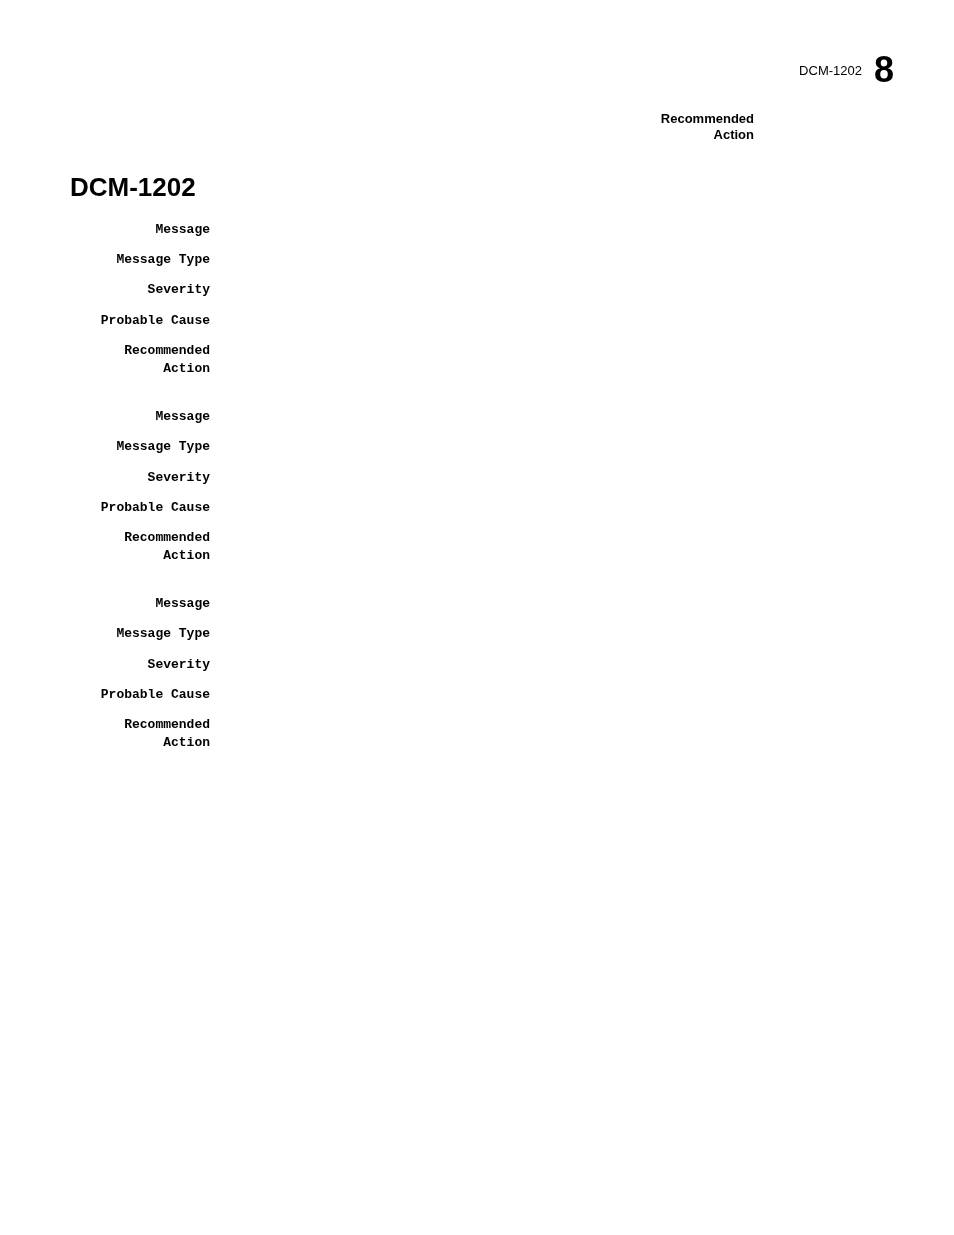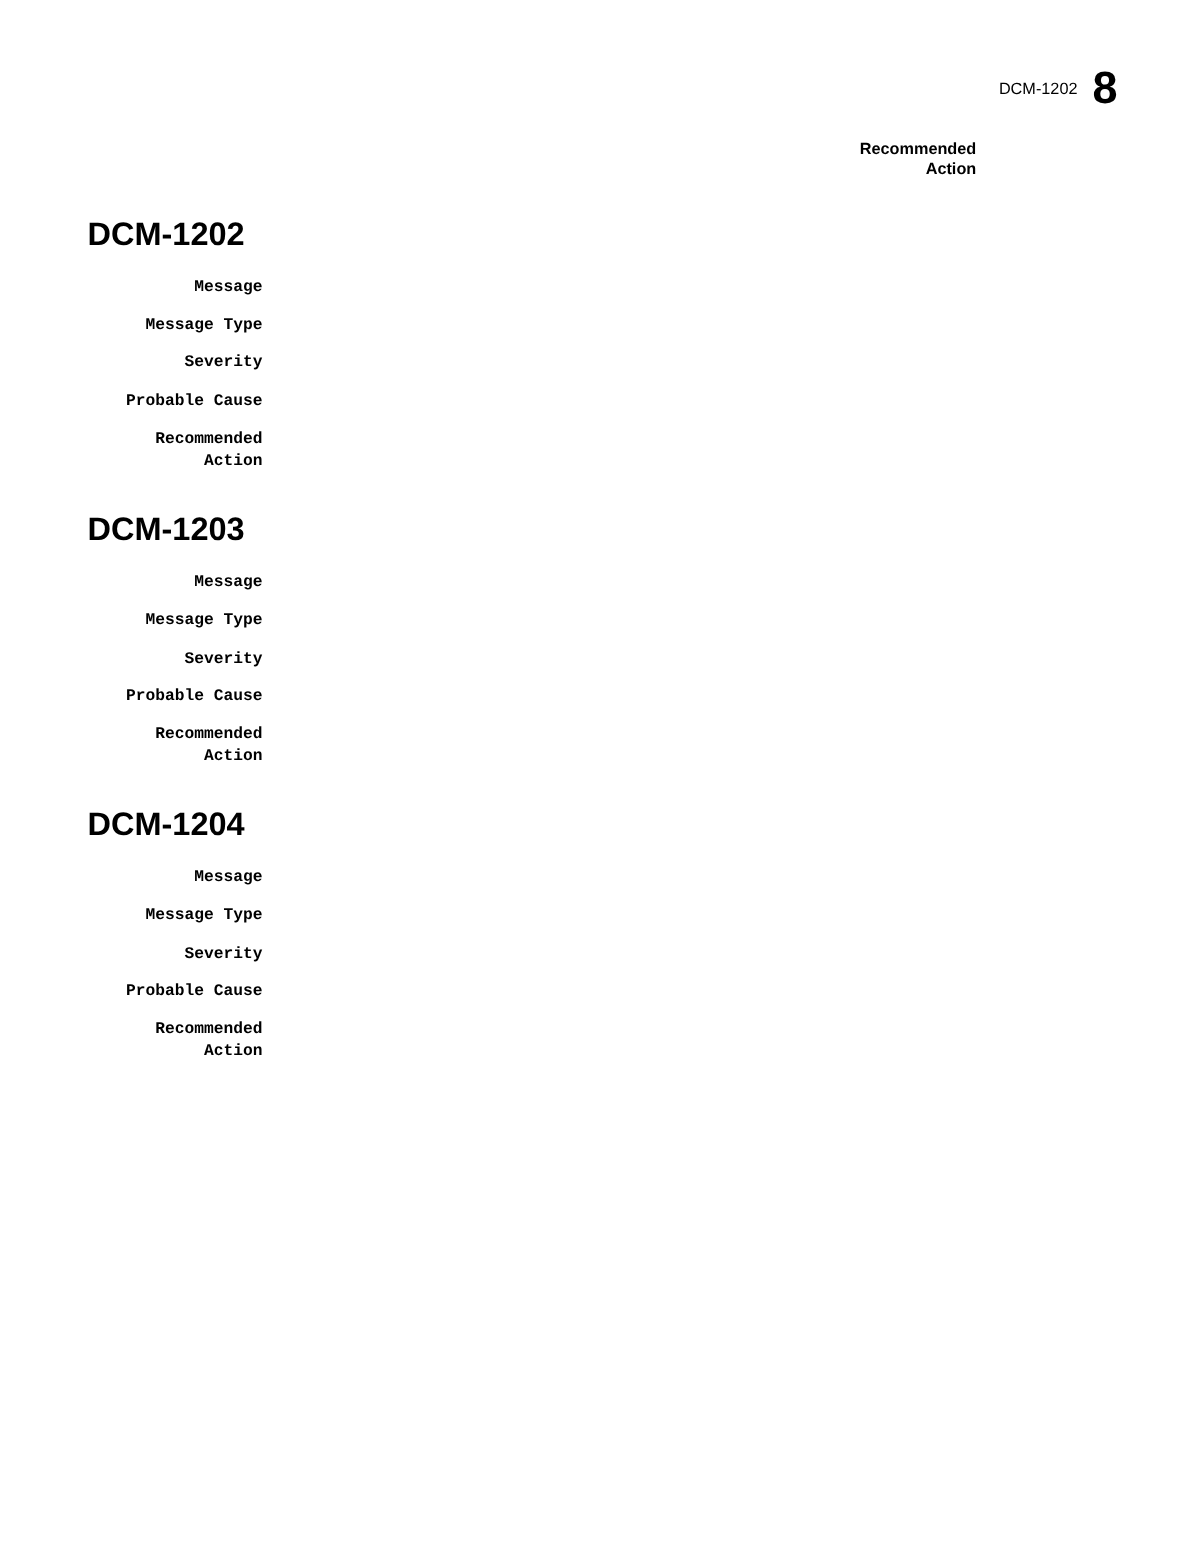--- a/index.html
+++ b/index.html
@@ -35,21 +35,21 @@
     .page-header-number {
       font-size: 36px;
       font-weight: bold;
       color: #000;
       line-height: 1;
     }
 
     .page-content {
       padding-top: 110px;
       padding-left: 70px;
-      padding-right: 43px;
+      padding-right: 70px;
     }
 
     .intro-recommended-action {
       text-align: right;
       margin-bottom: 30px;
       padding-right: 130px;
     }
 
     .intro-recommended-action .label {
       font-size: 13px;
@@ -125,21 +125,20 @@
       <span class="field-value"></span>
     </div>
 
     <div class="field-row" style="margin-top:8px;">
       <span class="field-label">Recommended<br>Action</span>
       <span class="field-value"></span>
     </div>
   </div>
 
   <div class="section">
-    <div class="section-title">DCM-1203</div>
 
     <div class="field-row">
       <span class="field-label">Message</span>
       <span class="field-value"></span>
     </div>
 
     <div class="field-row">
       <span class="field-label">Message Type</span>
       <span class="field-value"></span>
     </div>
@@ -154,21 +153,20 @@
       <span class="field-value"></span>
     </div>
 
     <div class="field-row" style="margin-top:8px;">
       <span class="field-label">Recommended<br>Action</span>
       <span class="field-value"></span>
     </div>
   </div>
 
   <div class="section">
-    <div class="section-title">DCM-1204</div>
 
     <div class="field-row">
       <span class="field-label">Message</span>
       <span class="field-value"></span>
     </div>
 
     <div class="field-row">
       <span class="field-label">Message Type</span>
       <span class="field-value"></span>
     </div>

